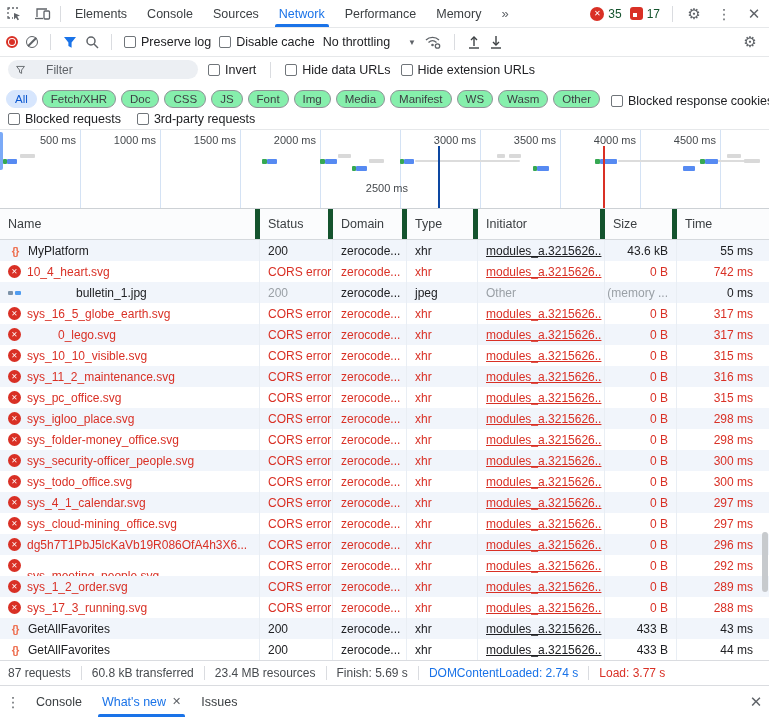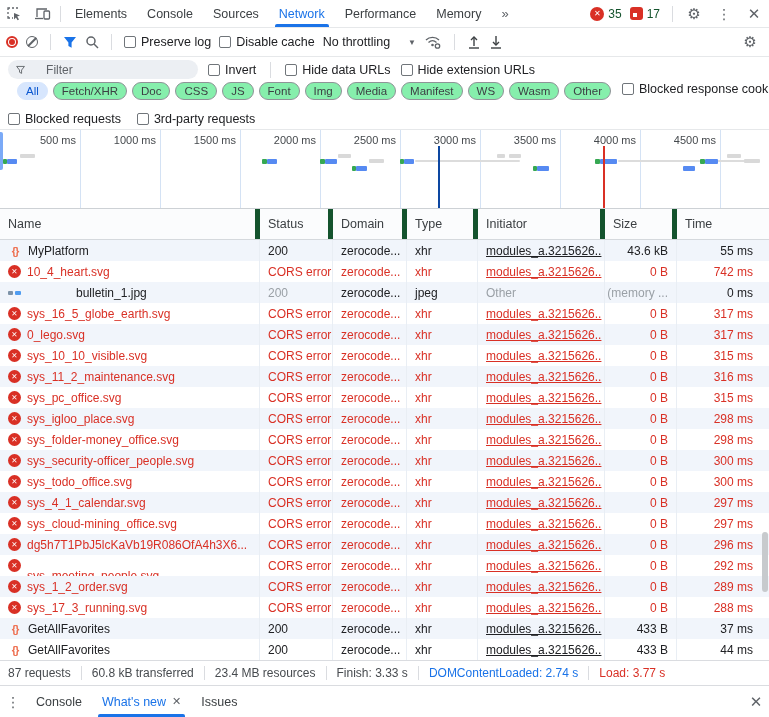--- a/index.html
+++ b/index.html
@@ -37,21 +37,21 @@
   .tool-ico { color:#5f6368; display:flex; align-items:center; cursor:pointer; }
   .spacer { flex:1; }
 
   
   .filterrow { height:25px; display:flex; align-items:center; padding:0 8px; gap:10px; }
   .filterpill { display:flex; align-items:center; gap:21px; width:190px; height:19px; background:#eceff3; border-radius:10px; padding:0 8px; }
   .filterpill input { border:none; outline:none; background:transparent; font-size:12px; width:100%; font-family:"Liberation Sans",sans-serif; color:#202124; }
   .filterpill input::placeholder { color:#5f6368; }
 
   
-  .pillsrow { height:26px; display:flex; align-items:flex-start; padding:0 6px; gap:5px;margin-left:11px; }
+  .pillsrow { height:26px; display:flex; align-items:flex-end; padding:0 6px; gap:5px; }
   .pill { height:18px; display:flex; align-items:center; padding:0 8px; border:1px solid #8f9397; border-radius:9px; font-size:11.5px; color:#3c4043; white-space:nowrap; cursor:pointer; background:#86efac; }
   .pill.active { background:#d7e6fd; border-color:#d7e6fd; color:#0b57d0; }
   .pillsrow .chklabel { margin-left:6px; }
 
   .checksrow { height:22px; display:flex; align-items:center; padding:0 8px; gap:16px; border-bottom:1px solid #e6e8ea; }
 
   
   .overview { position:relative; height:79px; border-bottom:1px solid #cdd1d5; overflow:hidden; background:#fff; }
   .ov-grid { position:absolute; top:0; bottom:0; width:1px; background:#d4e2f4; }
   .ov-label { position:absolute; top:4px; font-size:11px; color:#45494d; white-space:nowrap; }
@@ -266,21 +266,21 @@
     <span class="ov-grip"></span>
   <div class="ov-grid" style="left: 80px;"></div>
       <div class="ov-label" style="right: 693px;">500 ms</div>
       <div class="ov-grid" style="left: 160px;"></div>
       <div class="ov-label" style="right: 613px;">1000 ms</div>
       <div class="ov-grid" style="left: 240px;"></div>
       <div class="ov-label" style="right: 533px;">1500 ms</div>
       <div class="ov-grid" style="left: 320px;"></div>
       <div class="ov-label" style="right: 453px;">2000 ms</div>
       <div class="ov-grid" style="left: 400px;"></div>
-      <div class="ov-label" style="right: 373px;">2500 ms</div>
+      <div class="ov-label" style="right: 361px; margin-top: 48px;">2500 ms</div>
       <div class="ov-grid" style="left: 480px;"></div>
       <div class="ov-label" style="right: 293px;">3000 ms</div>
       <div class="ov-grid" style="left: 560px;"></div>
       <div class="ov-label" style="right: 213px;">3500 ms</div>
       <div class="ov-grid" style="left: 640px;"></div>
       <div class="ov-label" style="right: 133px;">4000 ms</div>
       <div class="ov-grid" style="left: 720px;"></div>
       <div class="ov-label" style="right: 53px;">4500 ms</div>
       <div class="ov-bar" style="left: 3px; width: 4px; top: 29px; height: 5px; background: rgb(54, 168, 82);"></div>
       <div class="ov-bar" style="left: 7px; width: 10px; top: 29px; height: 5px; background: rgb(86, 138, 242);"></div>
@@ -377,21 +377,21 @@
         <div class="cell">xhr</div>
         <div class="cell">
           <div class="link">modules_a.3215626..</div>
         </div>
         <div class="cell num">0 B</div>
         <div class="cell num time">317 ms</div>
       </div>
       <div class="row grid-row error">
         <div class="cell namecell">
           <div class="ico-err">✕</div>
-          <div style="overflow: hidden; text-overflow: ellipsis;">0_lego.svg</div>
+          <div style="overflow: hidden; text-overflow: ellipsis; margin-left: 31px;">0_lego.svg</div>
         </div>
         <div class="cell">CORS error</div>
         <div class="cell">zerocode...</div>
         <div class="cell">xhr</div>
         <div class="cell">
           <div class="link">modules_a.3215626..</div>
         </div>
         <div class="cell num">0 B</div>
         <div class="cell num time">317 ms</div>
       </div>
@@ -582,21 +582,21 @@
           <div class="ico-xhr">{}</div>
           <div style="overflow: hidden; text-overflow: ellipsis;">GetAllFavorites</div>
         </div>
         <div class="cell">200</div>
         <div class="cell">zerocode...</div>
         <div class="cell">xhr</div>
         <div class="cell">
           <div class="link">modules_a.3215626..</div>
         </div>
         <div class="cell num">433 B</div>
-        <div class="cell num time">37 ms</div>
+        <div class="cell num time">43 ms</div>
       </div>
       <div class="row grid-row">
         <div class="cell namecell">
           <div class="ico-xhr">{}</div>
           <div style="overflow: hidden; text-overflow: ellipsis;">GetAllFavorites</div>
         </div>
         <div class="cell">200</div>
         <div class="cell">zerocode...</div>
         <div class="cell">xhr</div>
         <div class="cell">
@@ -608,21 +608,21 @@
       <span class="scrollthumb"></span>
   </div>
 
   <div class="summary" id="summary">
       <div>87 requests</div>
       <div class="sep"></div>
       <div>60.8 kB transferred</div>
       <div class="sep"></div>
       <div>23.4 MB resources</div>
       <div class="sep"></div>
-      <div>Finish: 3.33 s</div>
+      <div>Finish: 5.69 s</div>
       <div class="sep"></div>
       <div class="blue">DOMContentLoaded: 2.74 s</div>
       <div class="sep"></div>
       <div class="red">Load: 3.77 s</div>
     </div>
 
   <div class="drawer">
     <span class="kebab">⋮</span>
     <span id="drawer-tabs" style="display:flex;align-items:stretch;">
         <div class="dtab">Console</div>

